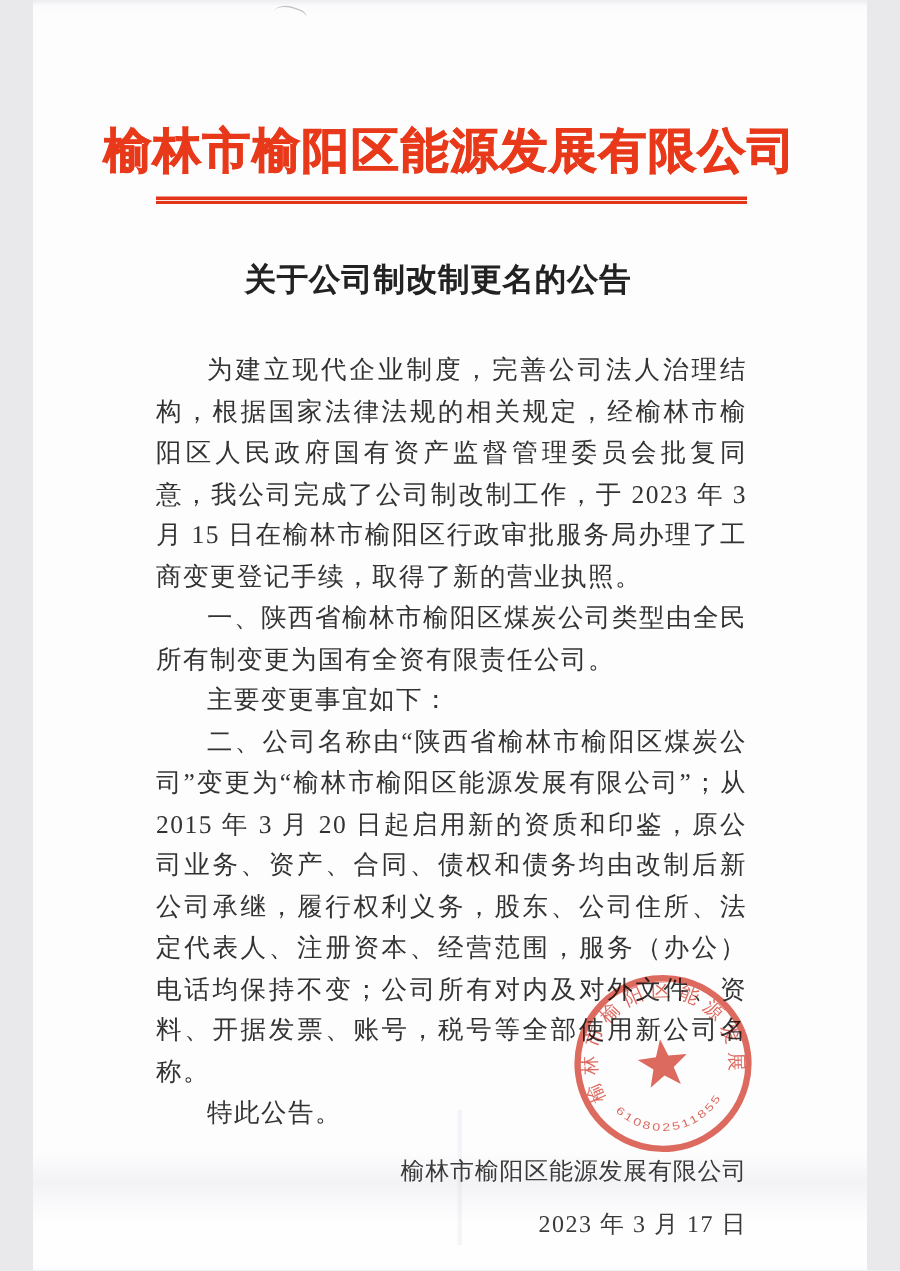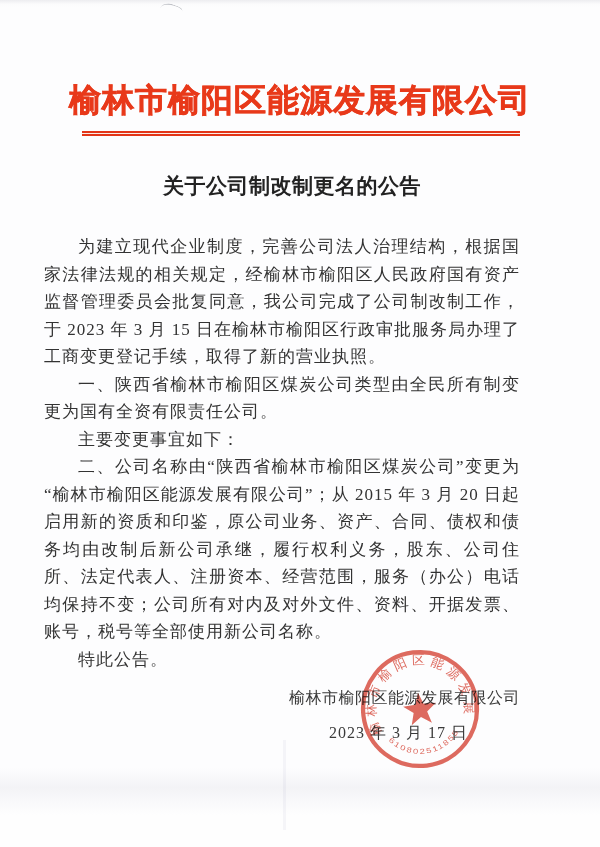--- a/index.html
+++ b/index.html
@@ -3,21 +3,21 @@
 <meta charset="utf-8">
 <style>
   html, body { margin: 0; padding: 0; }
   body {
     width: 600px;
     background: #e9e9ec;
     font-family: "Liberation Serif", "DejaVu Serif", serif;
   }
   .page {
     position: relative;
-    width: 600px;
+    width: 556px;
     height: 847px;
     margin: 0 auto;
     overflow: hidden;
     background:
       linear-gradient(180deg,
         #ededf0 0px, #fbfbfc 4px,
         #fdfdfe 8px, #fdfdfe 768px,
         #f3f3f6 788px, #f9f9fb 802px,
         #fefefe 815px, #fefefe 847px);
     color: #2e2e2e;
@@ -63,21 +63,21 @@
   .doc-title {
     margin: 36px 16px 0 0;
     text-align: center;
     font-weight: 700;
     font-size: 21px;
     letter-spacing: 0.5px;
     color: #222;
   }
   .body-text {
     margin: 0;
-    padding: 33px 80px 0 44px;
+    padding: 33px 80px 0 82px;
   }
   .body-text p {
     margin: 0;
     font-size: 17px;
     line-height: 27.5px;
     letter-spacing: 1px;
     text-align: justify;
     text-justify: inter-ideograph;
     text-indent: 2em;
     color: #333;
@@ -91,21 +91,20 @@
   }
   .signature .company {
     display: block;
     font-size: 16px;
     letter-spacing: 0.5px;
     color: #3a3a3a;
   }
   .signature .date {
     display: block;
     margin-top: 14px;
-    margin-right: 52px;
     font-size: 16px;
     letter-spacing: 1px;
     color: #3a3a3a;
   }
   .seal {
     position: absolute;
     left: 359px;
     top: 648px;
     width: 122px;
     height: 122px;

